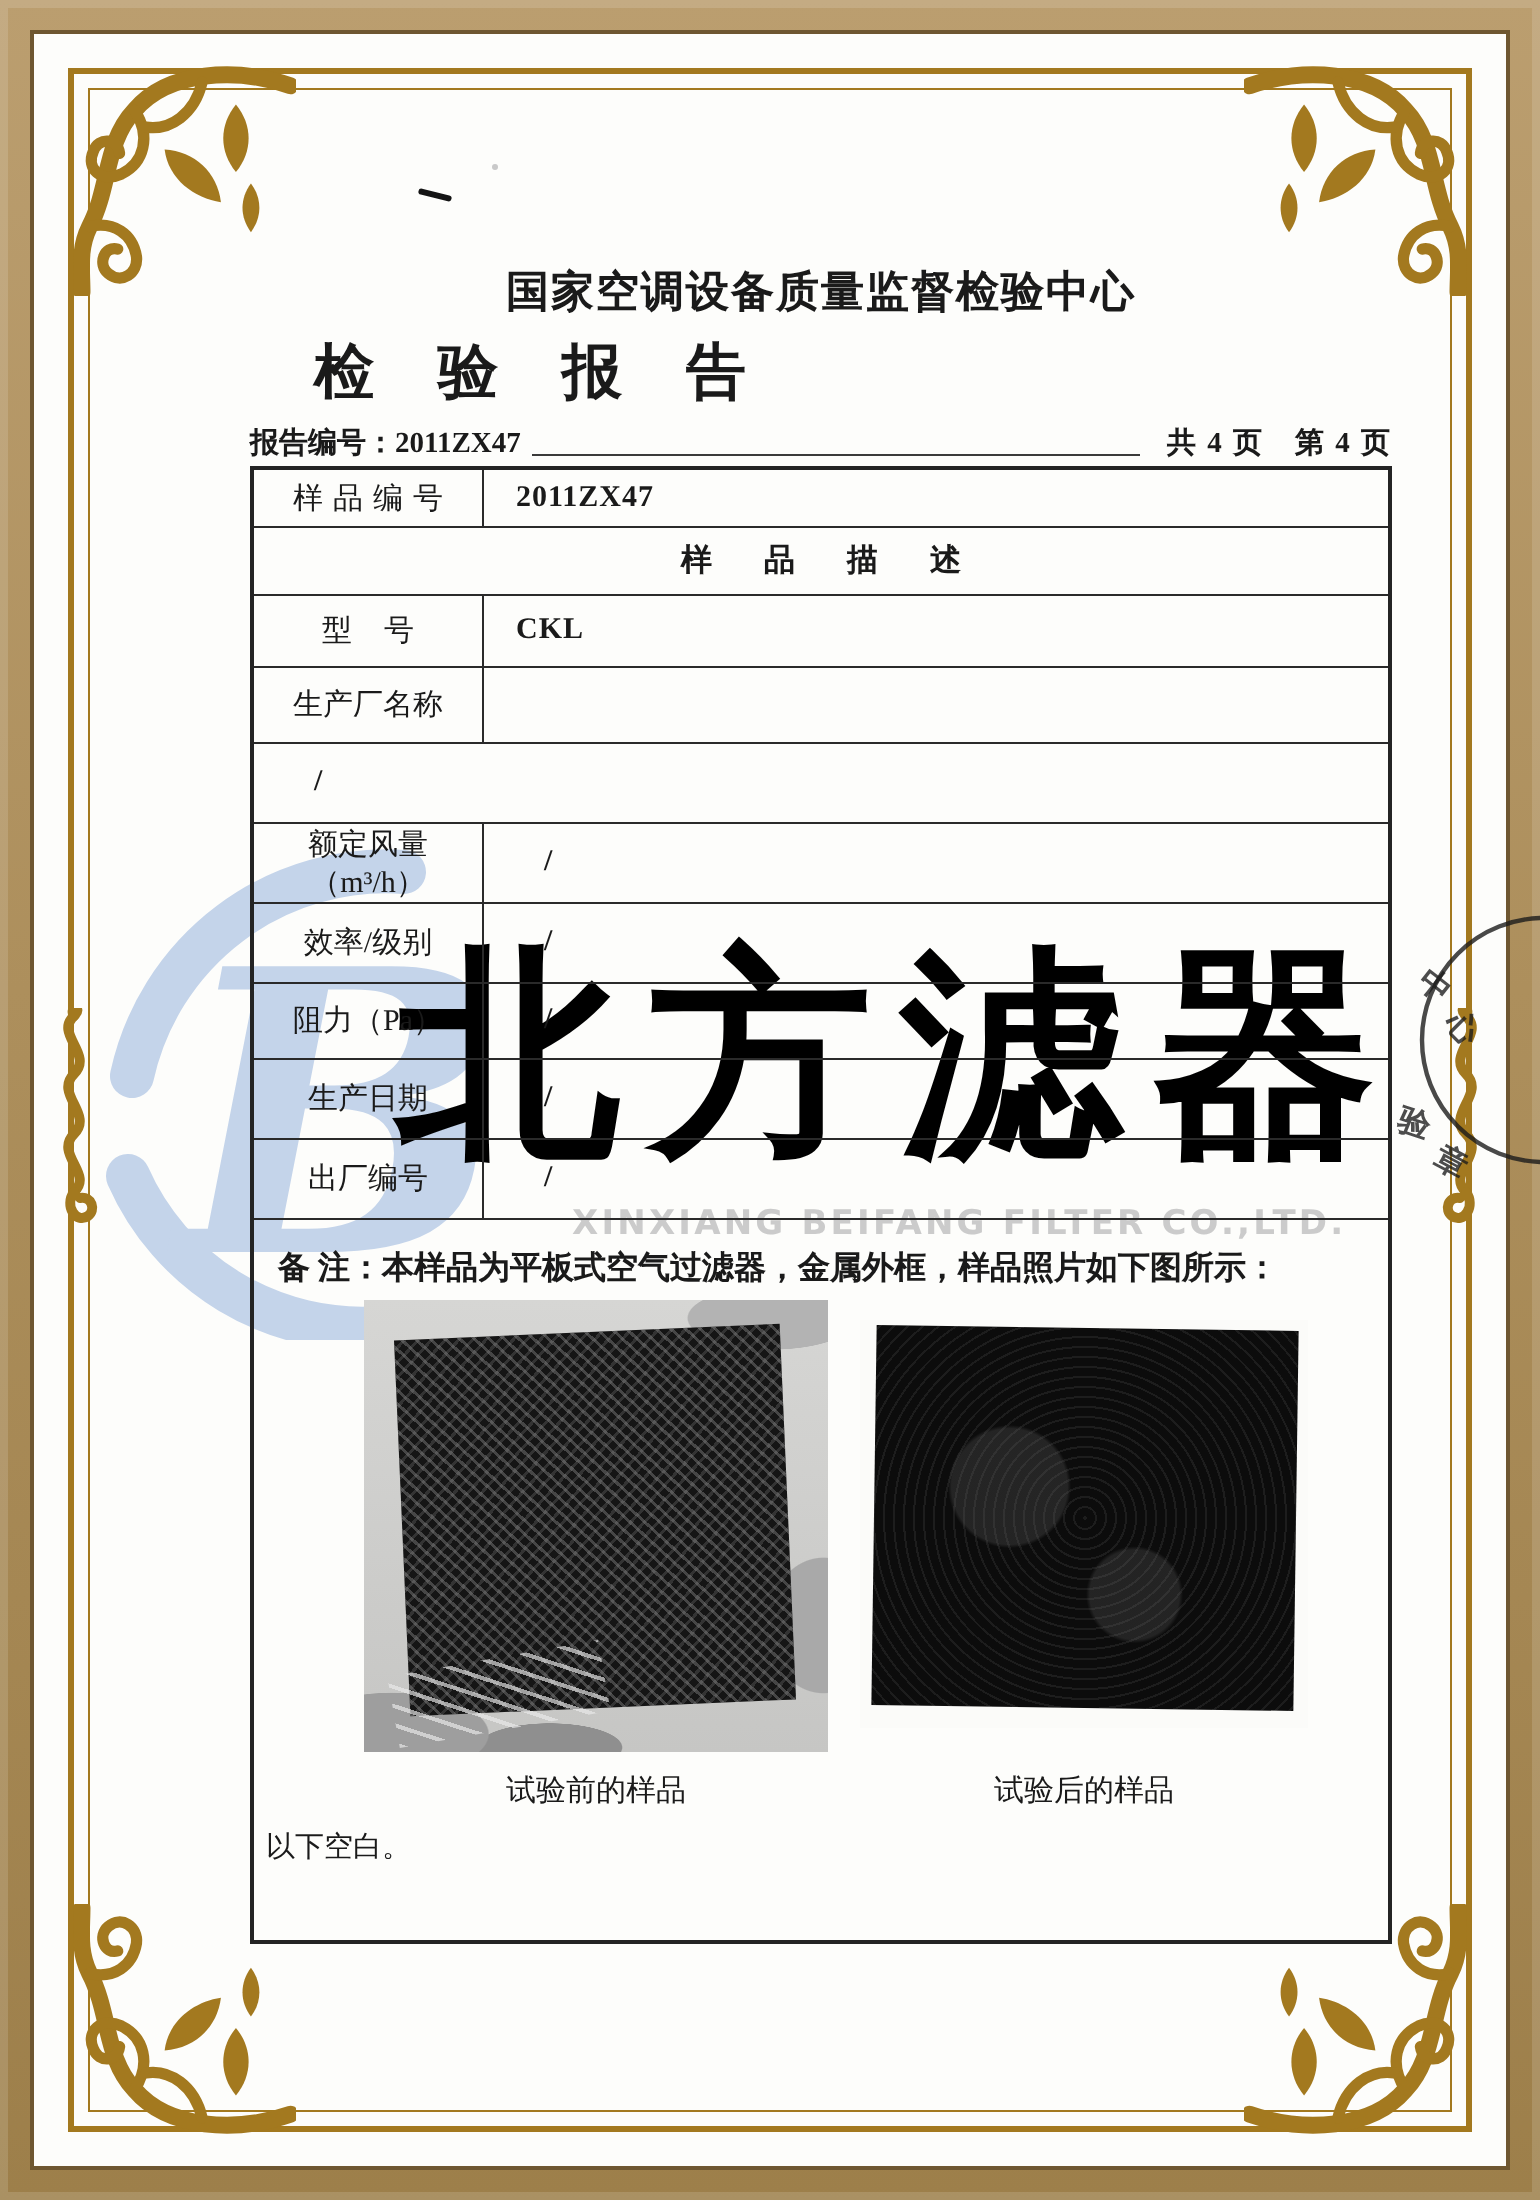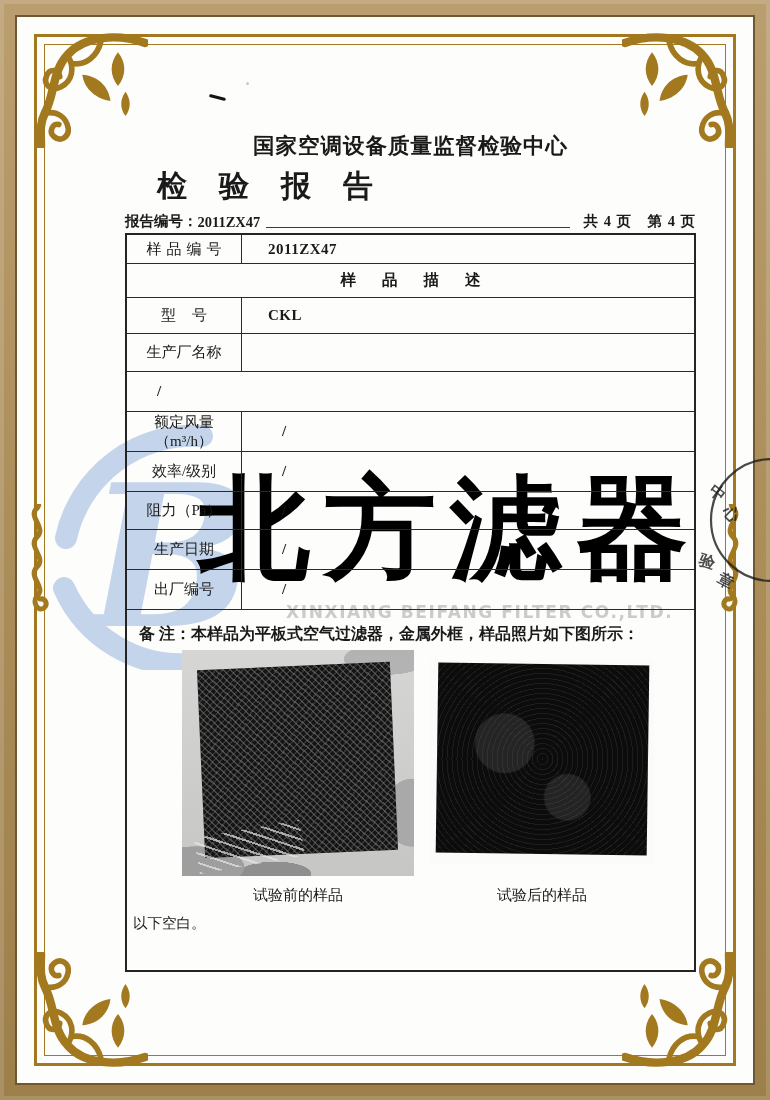--- a/index.html
+++ b/index.html
@@ -27,21 +27,21 @@
   
   .t1{position:absolute;left:125px;width:571px;top:131px;text-align:center;font-size:21.5px;font-weight:bold;letter-spacing:1px;z-index:2;}
   .t2{position:absolute;left:125px;width:571px;top:166px;font-size:30px;font-weight:bold;letter-spacing:32px;text-indent:32px;z-index:2;}
   .repline{position:absolute;left:125px;width:571px;top:208px;height:23px;display:flex;align-items:flex-end;font-size:14.5px;font-weight:600;z-index:2;}
   .rep-no{white-space:nowrap;}
   .rep-fill{flex:1;border-bottom:1.5px solid #3a3a3a;margin:0 14px 3px 6px;}
   .pageinfo{white-space:nowrap;letter-spacing:1px;}
 
   
   .tbl{position:absolute;left:125px;top:233px;width:571px;height:739px;border:2px solid #242424;box-sizing:border-box;z-index:2;}
-  .row{display:flex;border-bottom:1.5px solid #2a2a2a;box-sizing:border-box;gap:10px;}
+  .row{display:flex;border-bottom:1.5px solid #2a2a2a;box-sizing:border-box;}
   .lbl{width:115px;border-right:1.5px solid #2a2a2a;box-sizing:border-box;display:flex;align-items:center;justify-content:center;font-size:15px;text-align:center;}
   .val{flex:1;display:flex;align-items:center;padding-left:16px;font-size:15px;font-weight:600;letter-spacing:.5px;}
   .val.slash{padding-left:30px;}
   .sp2{letter-spacing:16px;padding-left:16px;}
   .sp1{letter-spacing:5px;padding-left:5px;}
   .h29{height:29px;}.h34{height:34px;}.h36{height:36px;}.h38{height:38px;}.h40{height:40px;}
   .sechead{display:flex;align-items:center;justify-content:center;font-size:15.5px;font-weight:bold;letter-spacing:26px;text-indent:26px;}
   .remark{position:relative;flex:1;border-bottom:none;display:block;height:362px;}
   .remark-line{position:absolute;left:12px;right:8px;top:14px;font-size:16px;font-weight:600;}
   .remark-line .rl-label{font-weight:bold;}

